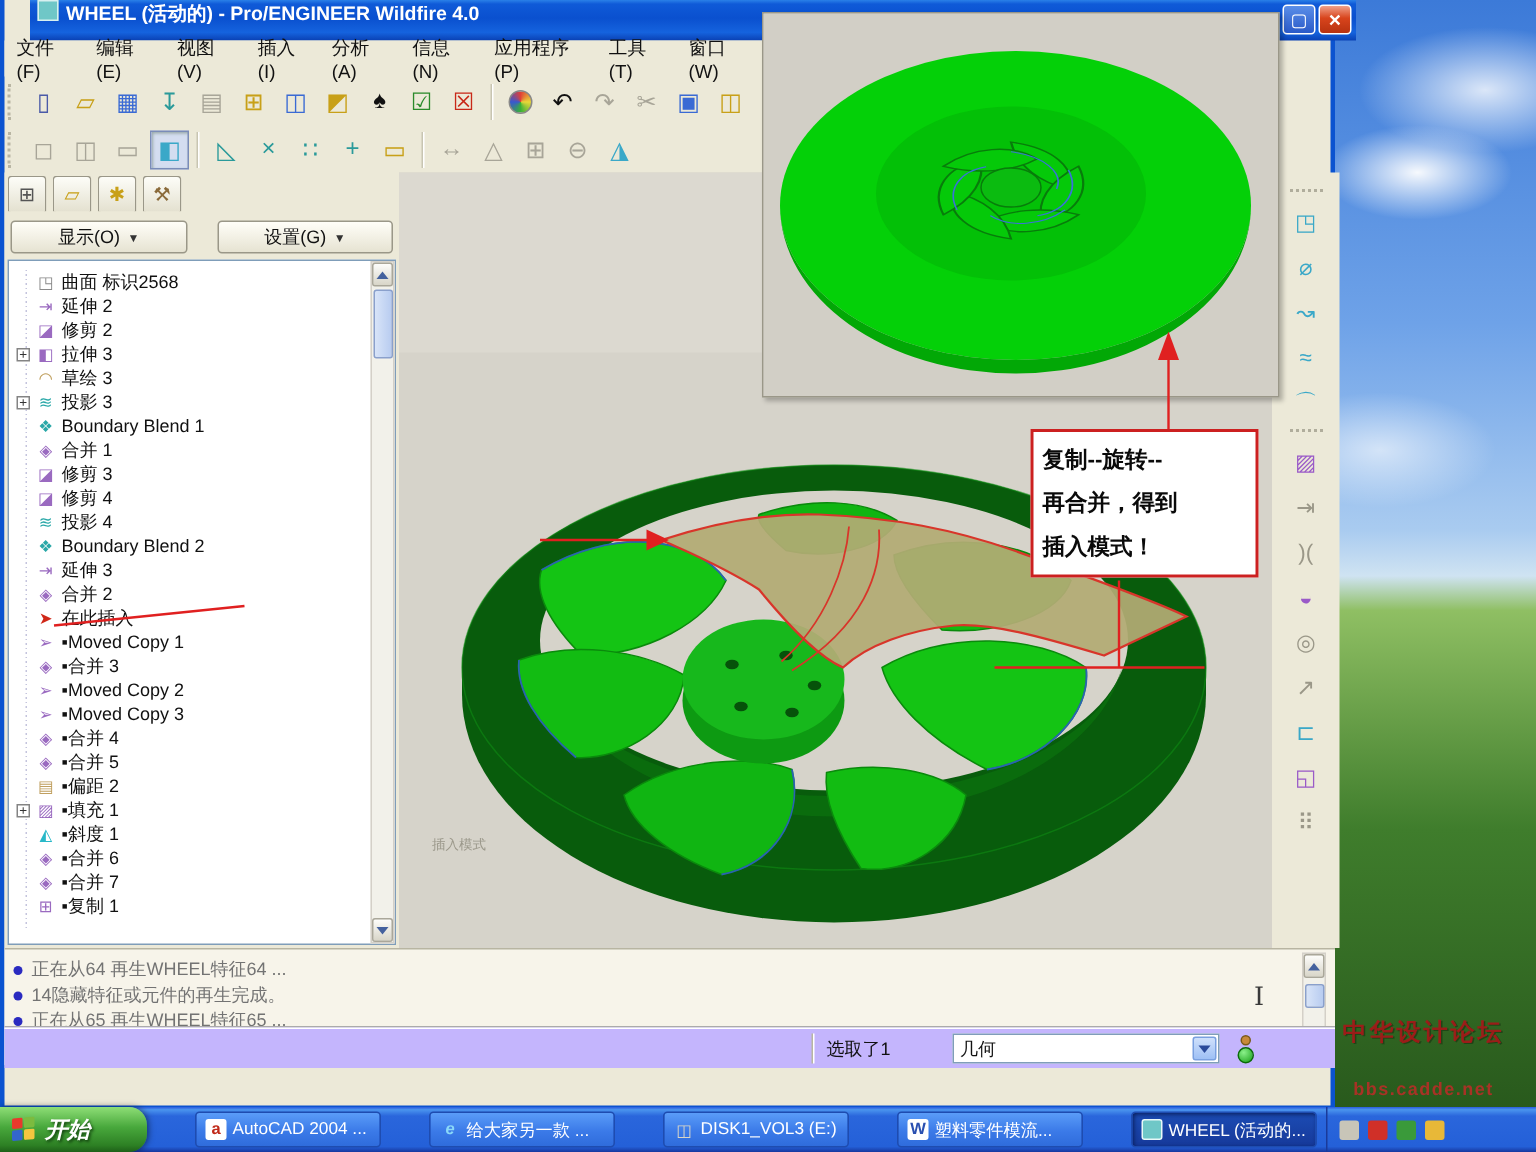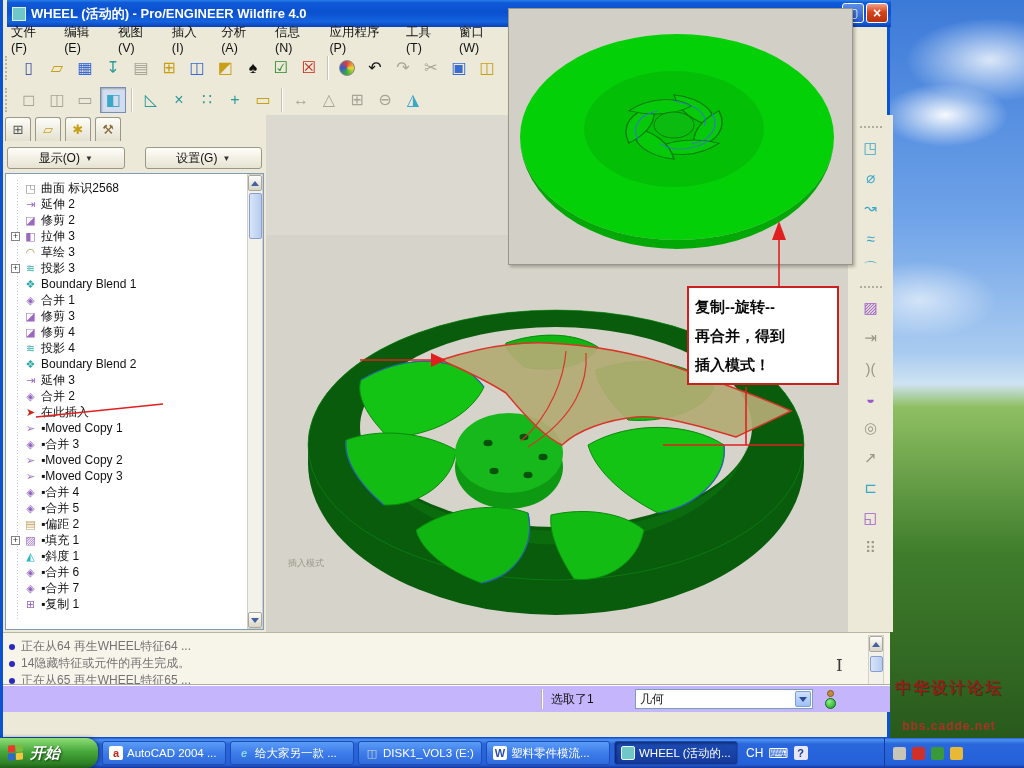--- a/index.html
+++ b/index.html
@@ -7,23 +7,23 @@
   .desktop{position:relative;width:1024px;height:768px;
     background:
       radial-gradient(90px 45px at 945px 115px, rgba(255,255,255,.95), rgba(255,255,255,0) 70%),
       radial-gradient(120px 60px at 990px 60px, rgba(255,255,255,.8), rgba(255,255,255,0) 70%),
       radial-gradient(110px 55px at 920px 300px, rgba(255,255,255,.6), rgba(255,255,255,0) 70%),
       linear-gradient(180deg,#3c7ad8 0%,#6ea2e8 28%,#a9cbf0 46%,#cfe3f2 50%,#8fbf63 53%,#3f7d2c 72%,#25541a 100%);
   }
   
   .proe{position:absolute;left:0;top:0;width:890px;height:740px;background:#ece9d8;
     border-left:3px solid #0b53d0;border-right:3px solid #0b53d0;border-bottom:3px solid #0b53d0;}
-  .titlebar{position:absolute;left:4px;top:0;width:100%;height:27px;
+  .titlebar{position:absolute;left:17px;top:0;width:100%;height:27px;
     background:linear-gradient(180deg,#2a80e8 0%,#0f5ad8 10%,#0a50cf 45%,#1563de 80%,#0a41b4 100%);
-    color:#fff;display:flex;align-items:center;padding-left:5px;font-size:13px;font-weight:bold;}
+    color:#fff;display:flex;align-items:flex-start;padding-left:5px;font-size:13px;font-weight:bold;}
   .title-ico{width:14px;height:14px;background:#6fc7c7;border:1px solid #d8f0f0;margin-right:5px;}
   .tb-controls{position:absolute;right:3px;top:3px;display:flex;gap:2px;}
   .tbtn{width:22px;height:20px;border:1px solid #fff;border-radius:3px;color:#fff;font-size:12px;
     display:flex;align-items:center;justify-content:center;background:linear-gradient(180deg,#5a8ee8,#2a5ac8);}
   .tbtn.close{background:linear-gradient(180deg,#f0a088,#d8441c 45%,#b83210);font-weight:bold;font-size:14px;}
   .menubar{position:absolute;left:0;top:27px;width:505px;height:24px;background:#ece9d8;display:flex;align-items:center;font-size:12.5px;color:#111;}
   .menubar span{padding:3px 8px;}
   
   .trow{position:absolute;display:flex;align-items:center;}
   .trow1{left:0;top:51px;width:505px;height:33px;}
@@ -88,21 +88,21 @@
   
   .inset{position:absolute;left:505px;top:8px;width:345px;height:257px;background:#d2cfc6;border:1px solid #9a9788;box-shadow:2px 2px 3px rgba(0,0,0,.25);}
   
   .note{position:absolute;background:#fff;border:2px solid #cc2020;color:#0a0a0a;font-weight:bold;z-index:45;padding:4px 6px;}
   .note div{line-height:29px;white-space:nowrap;}
   .note-left{left:160px;top:336px;width:197px;height:101px;font-size:16px;}
   .note-right{left:684px;top:286px;width:152px;height:99px;font-size:15px;}
   .overlay{position:absolute;left:0;top:0;width:890px;height:740px;z-index:50;pointer-events:none;}
   
   .taskbar{position:absolute;left:0;top:738px;width:1024px;height:30px;
-    background:linear-gradient(180deg,#2a5ade 0%,#4a94ee 6%,#2a66dc 20%,#2460d8 88%,#17379e 100%);display:flex;align-items:center;z-index:90;}
+    background:linear-gradient(180deg,#2a5ade 0%,#4a94ee 6%,#2a66dc 20%,#2460d8 88%,#17379e 100%);display:flex;align-items:center;z-index:90;gap:28px;}
   .startbtn{width:98px;height:30px;border-radius:0 12px 12px 0;display:flex;align-items:center;gap:6px;padding-left:8px;
     background:linear-gradient(180deg,#8ede76,#48a83c 45%,#2d8024 85%,#1e6018);box-shadow:1px 0 4px rgba(0,0,0,.5);}
   .winflag{width:16px;height:16px;display:grid;grid-template-columns:7px 7px;grid-template-rows:7px 7px;gap:1px;transform:skewY(-5deg);}
   .winflag i{border-radius:1px;}
   .wf1{background:#e8392c;} .wf2{background:#7cbb3f;} .wf3{background:#3366cc;} .wf4{background:#f4c63f;}
   .startlabel{color:#fff;font-style:italic;font-weight:bold;font-size:15px;text-shadow:1px 1px 2px #12400e;}
   .task{height:24px;margin-left:4px;border-radius:3px;display:flex;align-items:center;gap:4px;padding:0 6px;min-width:0;
     background:linear-gradient(180deg,#5a9cf8,#3b7ae8 55%,#2f6cdc);border:1px solid #1e4cb0;color:#fff;font-size:11.5px;
     white-space:nowrap;overflow:hidden;flex:0 0 124px;}
   .task.active{background:linear-gradient(180deg,#1c4cb4,#16399a);box-shadow:inset 1px 1px 3px #0a2060;}

